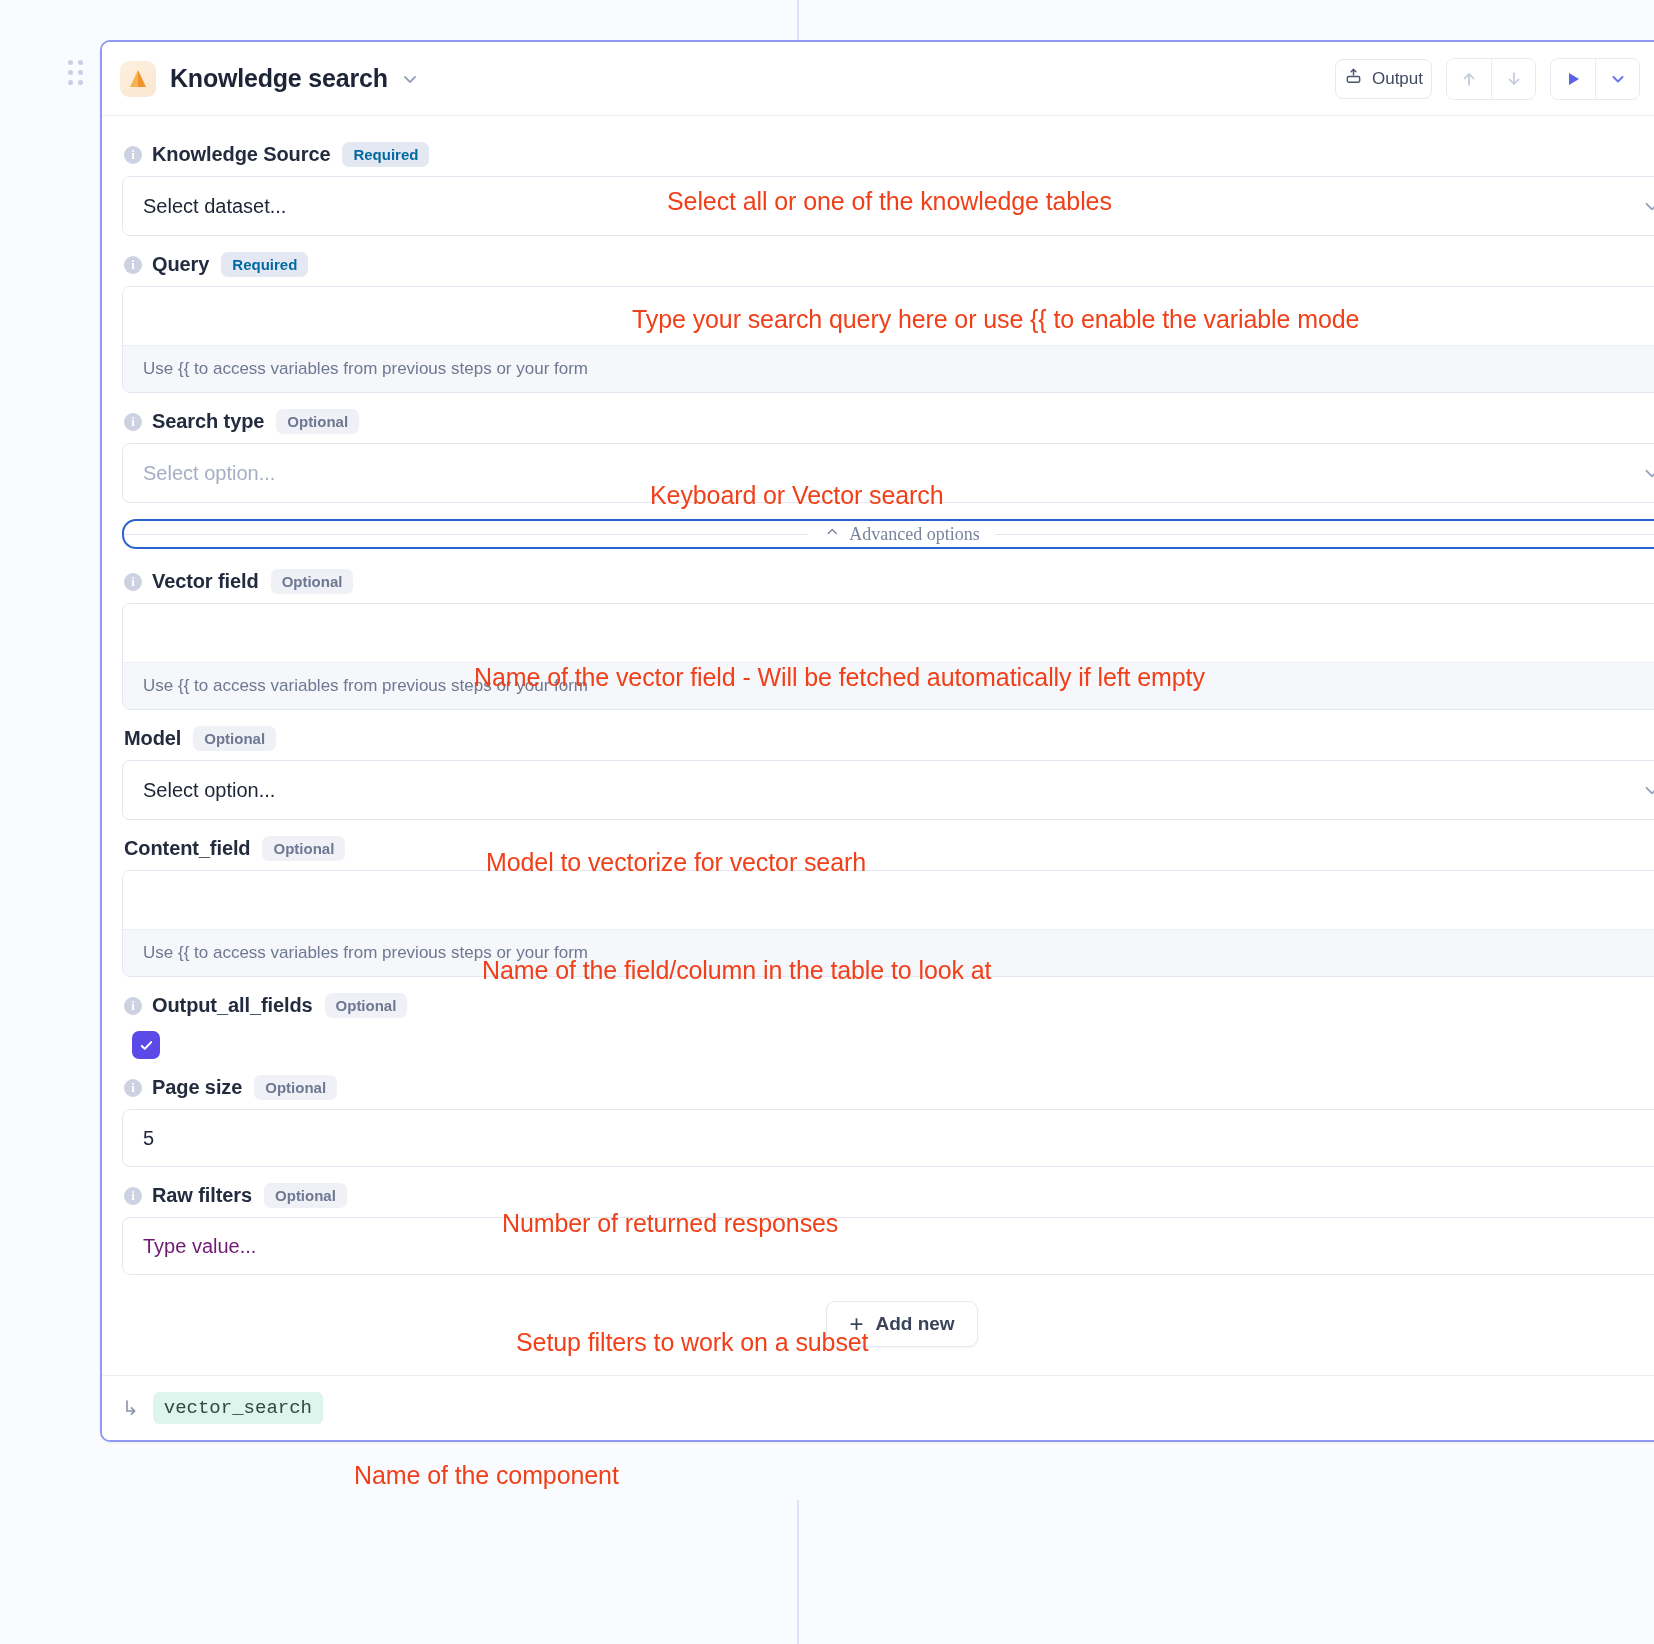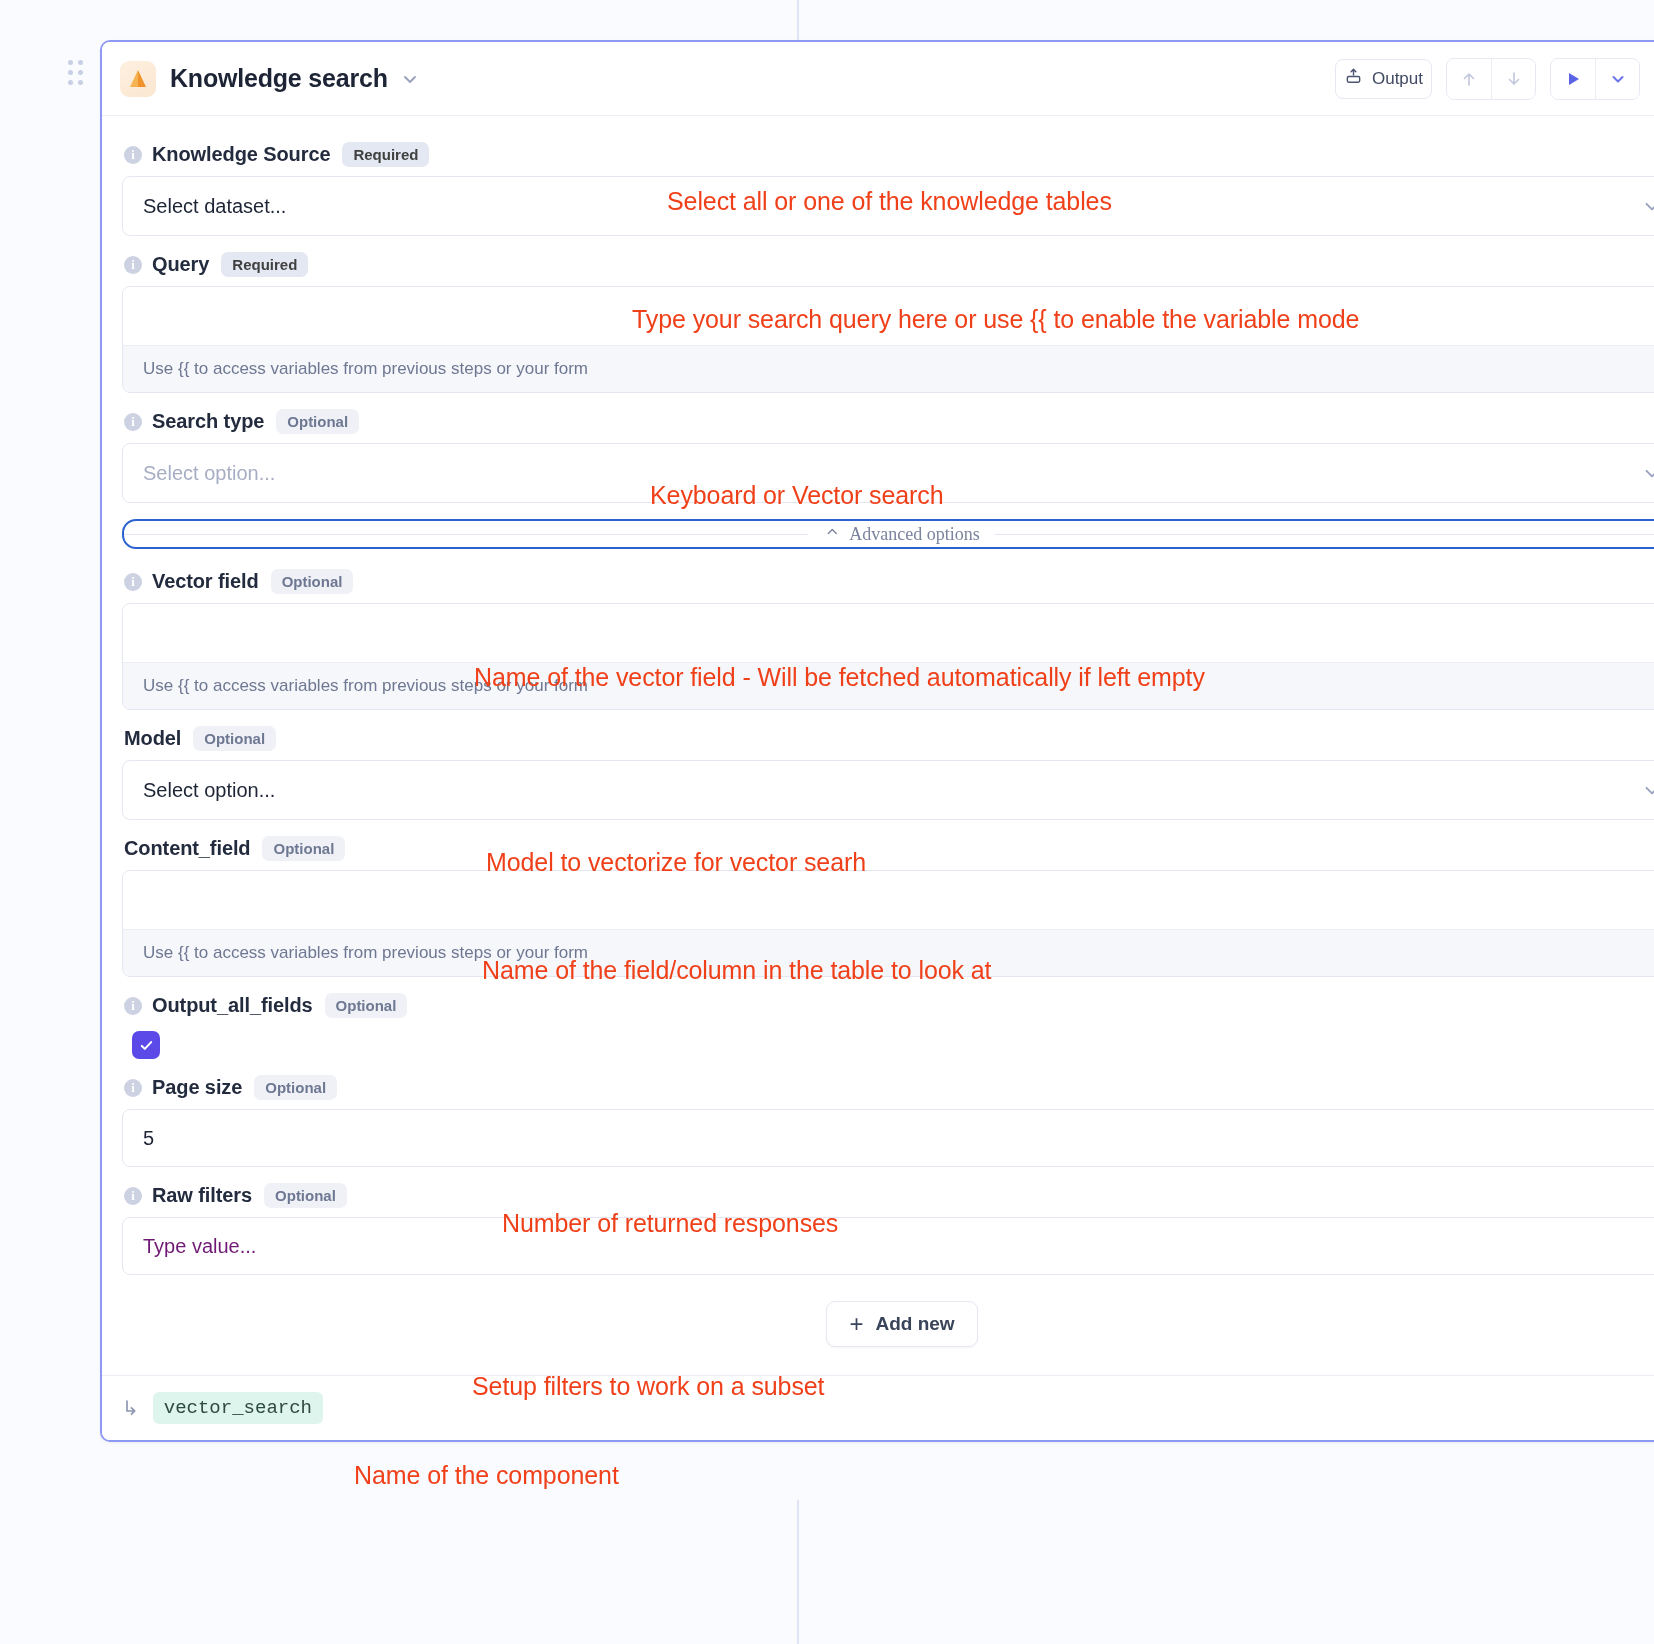--- a/index.html
+++ b/index.html
@@ -95,21 +95,21 @@
     background: #ccd2e2; color: #fff; font-size: 13px; font-weight: bold;
     display: flex; align-items: center; justify-content: center;
     font-family: "Liberation Serif", serif; flex: 0 0 auto; margin-right: 10px;
   }
   .field-name { font-size: 20px; font-weight: bold; color: #232b3e; letter-spacing: -.1px; }
   .chip {
     margin-left: 12px; padding: 4px 11px; border-radius: 7px;
     background: #edeff6; color: #5c6party; color: #5d6组; color: #5c6579;
     font-size: 15px; font-weight: bold;
   }
-  .chip-required { background: #e4e8f2; color: #404040; }
+  .chip-required { background: #e4e8f2; color: #0369a1; }
   .chip-optional { background: #eff1f7; color: #6e7892; }
   .brace {
     position: absolute; right: 4px; top: 10px;
     font-size: 20px; color: #b3bcd6; font-family: "Liberation Mono", monospace;
     letter-spacing: -1px; cursor: pointer;
   }
 
   
   .select-box {
     position: relative; display: flex; align-items: center;
@@ -416,16 +416,16 @@
     </div>
   </div>
 
   <div class="anno" style="left:667px; top:187px;">Select all or one of the knowledge tables</div>
   <div class="anno" style="left:632px; top:305px;">Type your search query here or use {{ to enable the variable mode</div>
   <div class="anno" style="left:650px; top:481px;">Keyboard or Vector search</div>
   <div class="anno" style="left:474px; top:663px;">Name of the vector field - Will be fetched automatically if left empty</div>
   <div class="anno" style="left:486px; top:820px;margin-top:28px;">Model to vectorize for vector searh</div>
   <div class="anno" style="left:482px; top:956px;">Name of the field/column in the table to look at</div>
   <div class="anno" style="left:502px; top:1209px;">Number of returned responses</div>
-  <div class="anno" style="left:472px; top:1328px;margin-top:44px;">Setup filters to work on a subset</div>
+  <div class="anno" style="left:516px; top:1328px;">Setup filters to work on a subset</div>
   <div class="anno" style="left:354px; top:1461px;">Name of the component</div>
 
 </div>
 
 </body></html>

